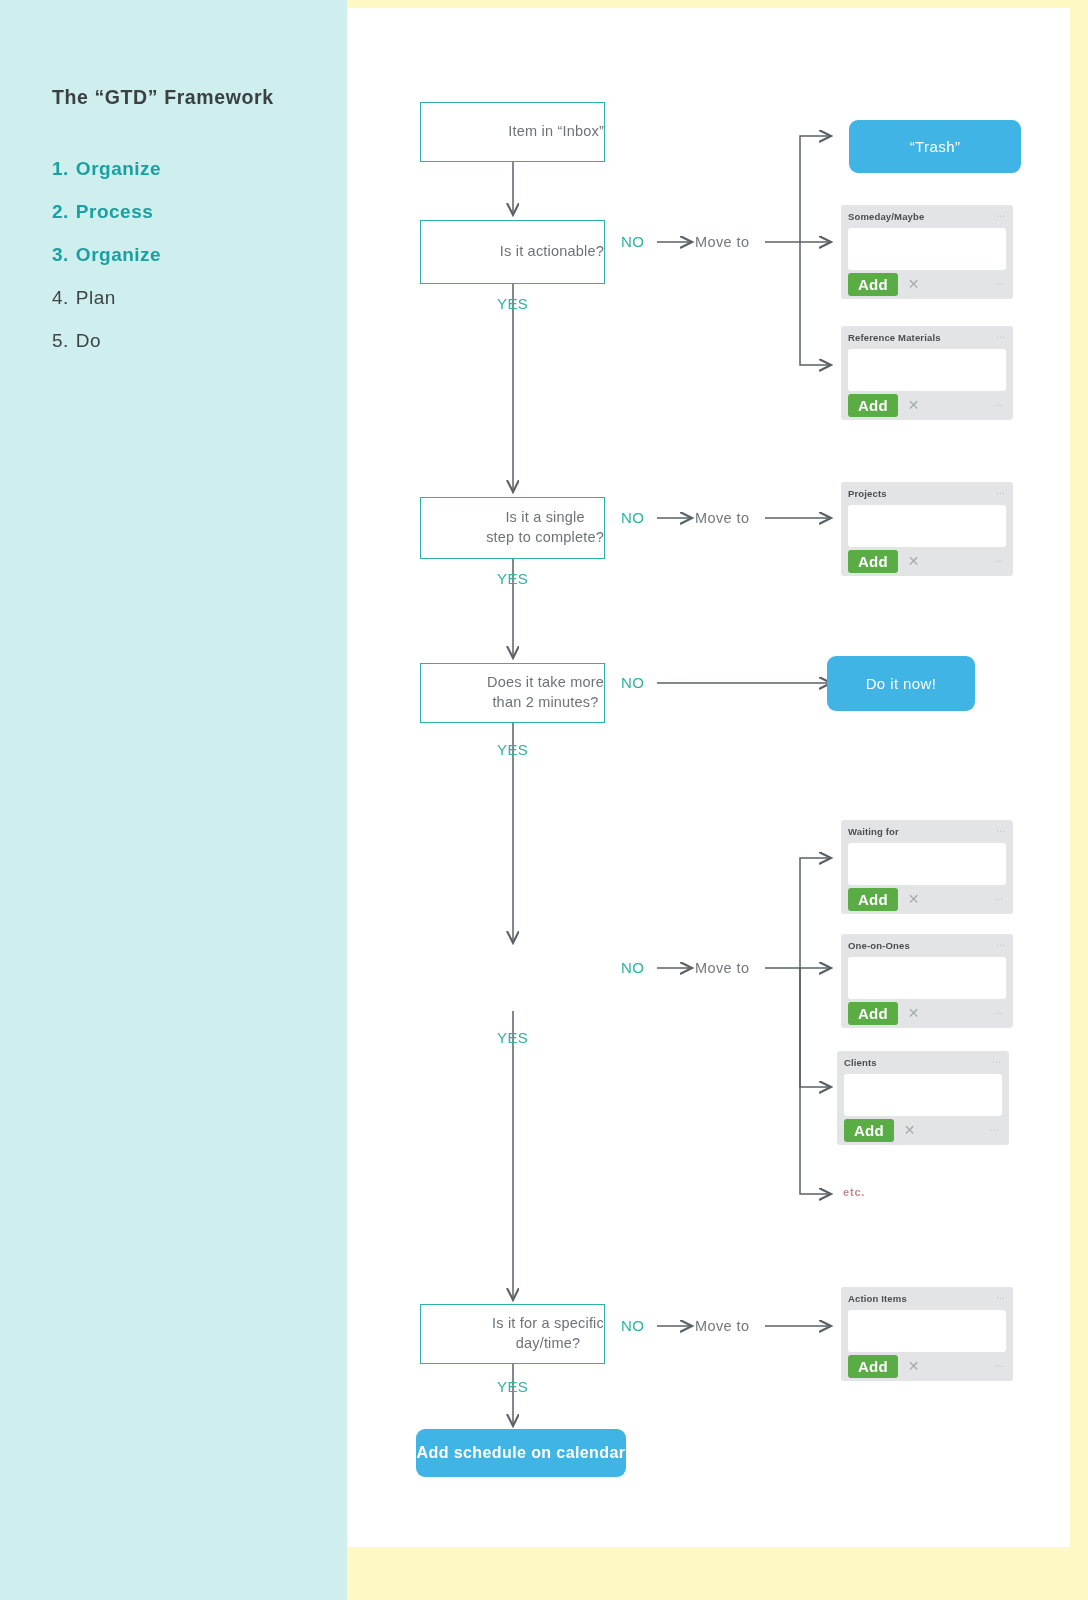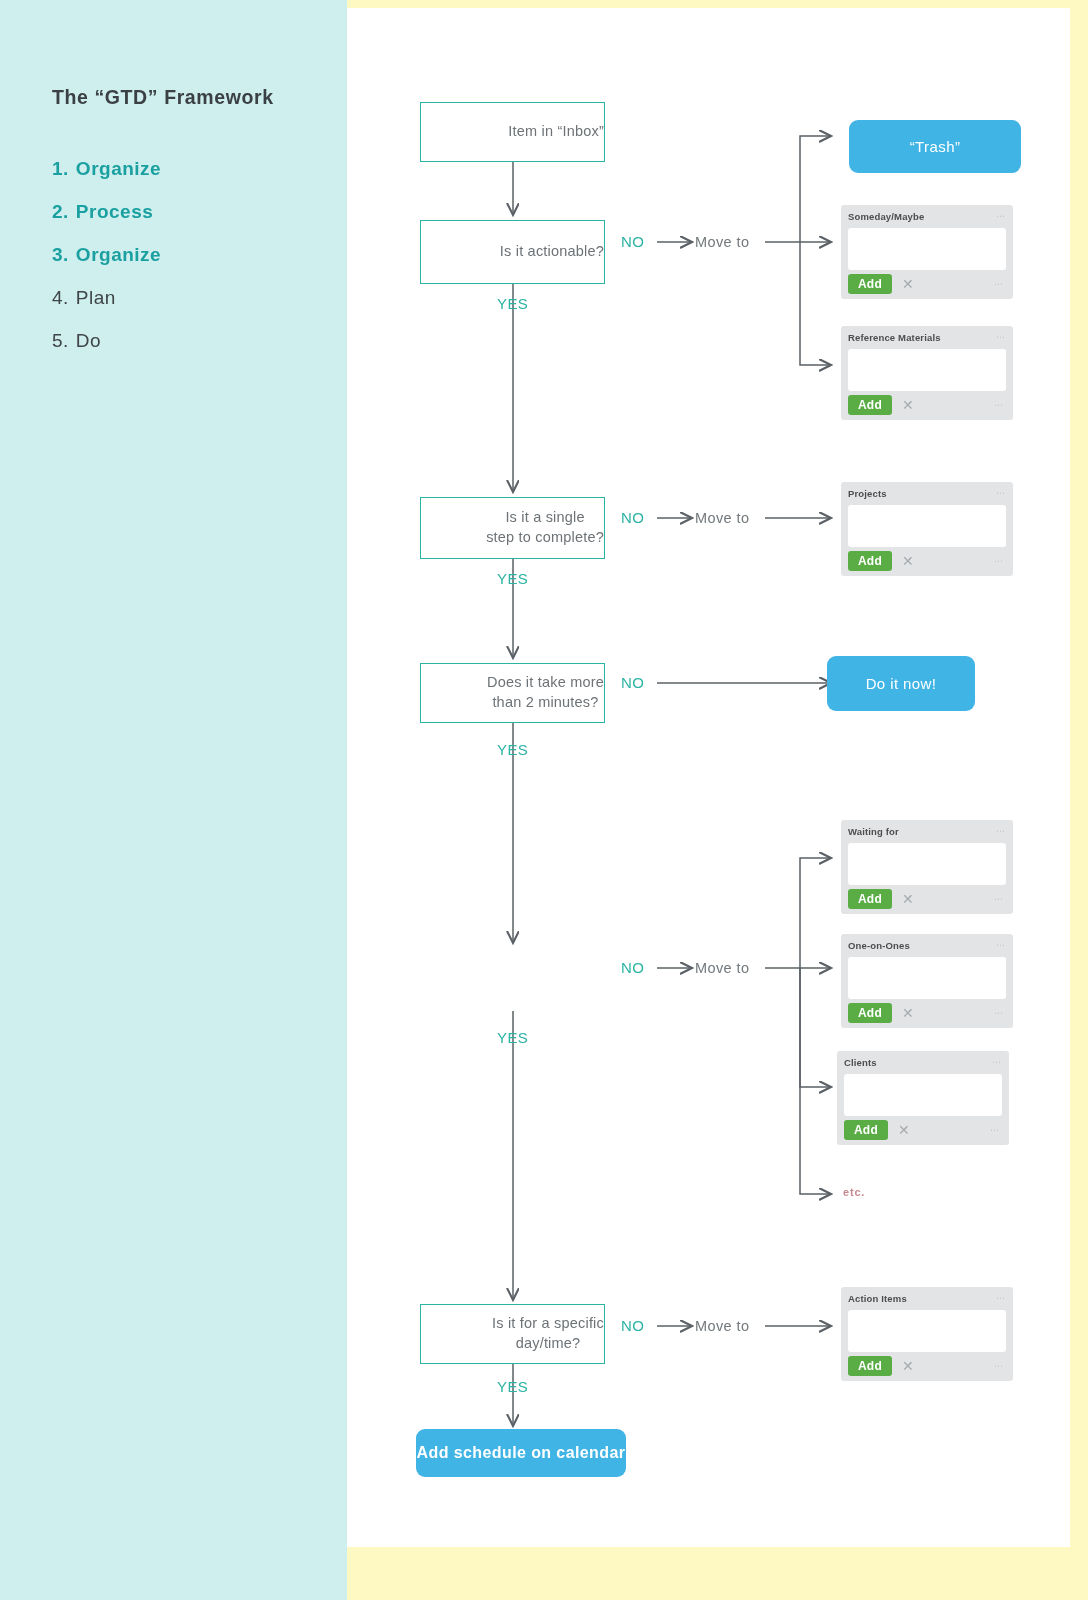--- a/index.html
+++ b/index.html
@@ -95,21 +95,21 @@
     margin-top: 1px;
   }
   .card .cfoot {
     display: flex; align-items: center;
     height: 28px;
     position: relative;
   }
   .card .addbtn {
     background: #5aac44;
     color: #ffffff;
-    font-size: 12px; font-weight: bold;
+    font-size: 15px; font-weight: bold;
     border-radius: 3px;
     padding: 4px 10px;
     letter-spacing: 0.2px;
     line-height: 1;
   }
   .card .xicon {
     margin-left: 10px;
     color: #a7abae;
     font-size: 14px;
     line-height: 1;

